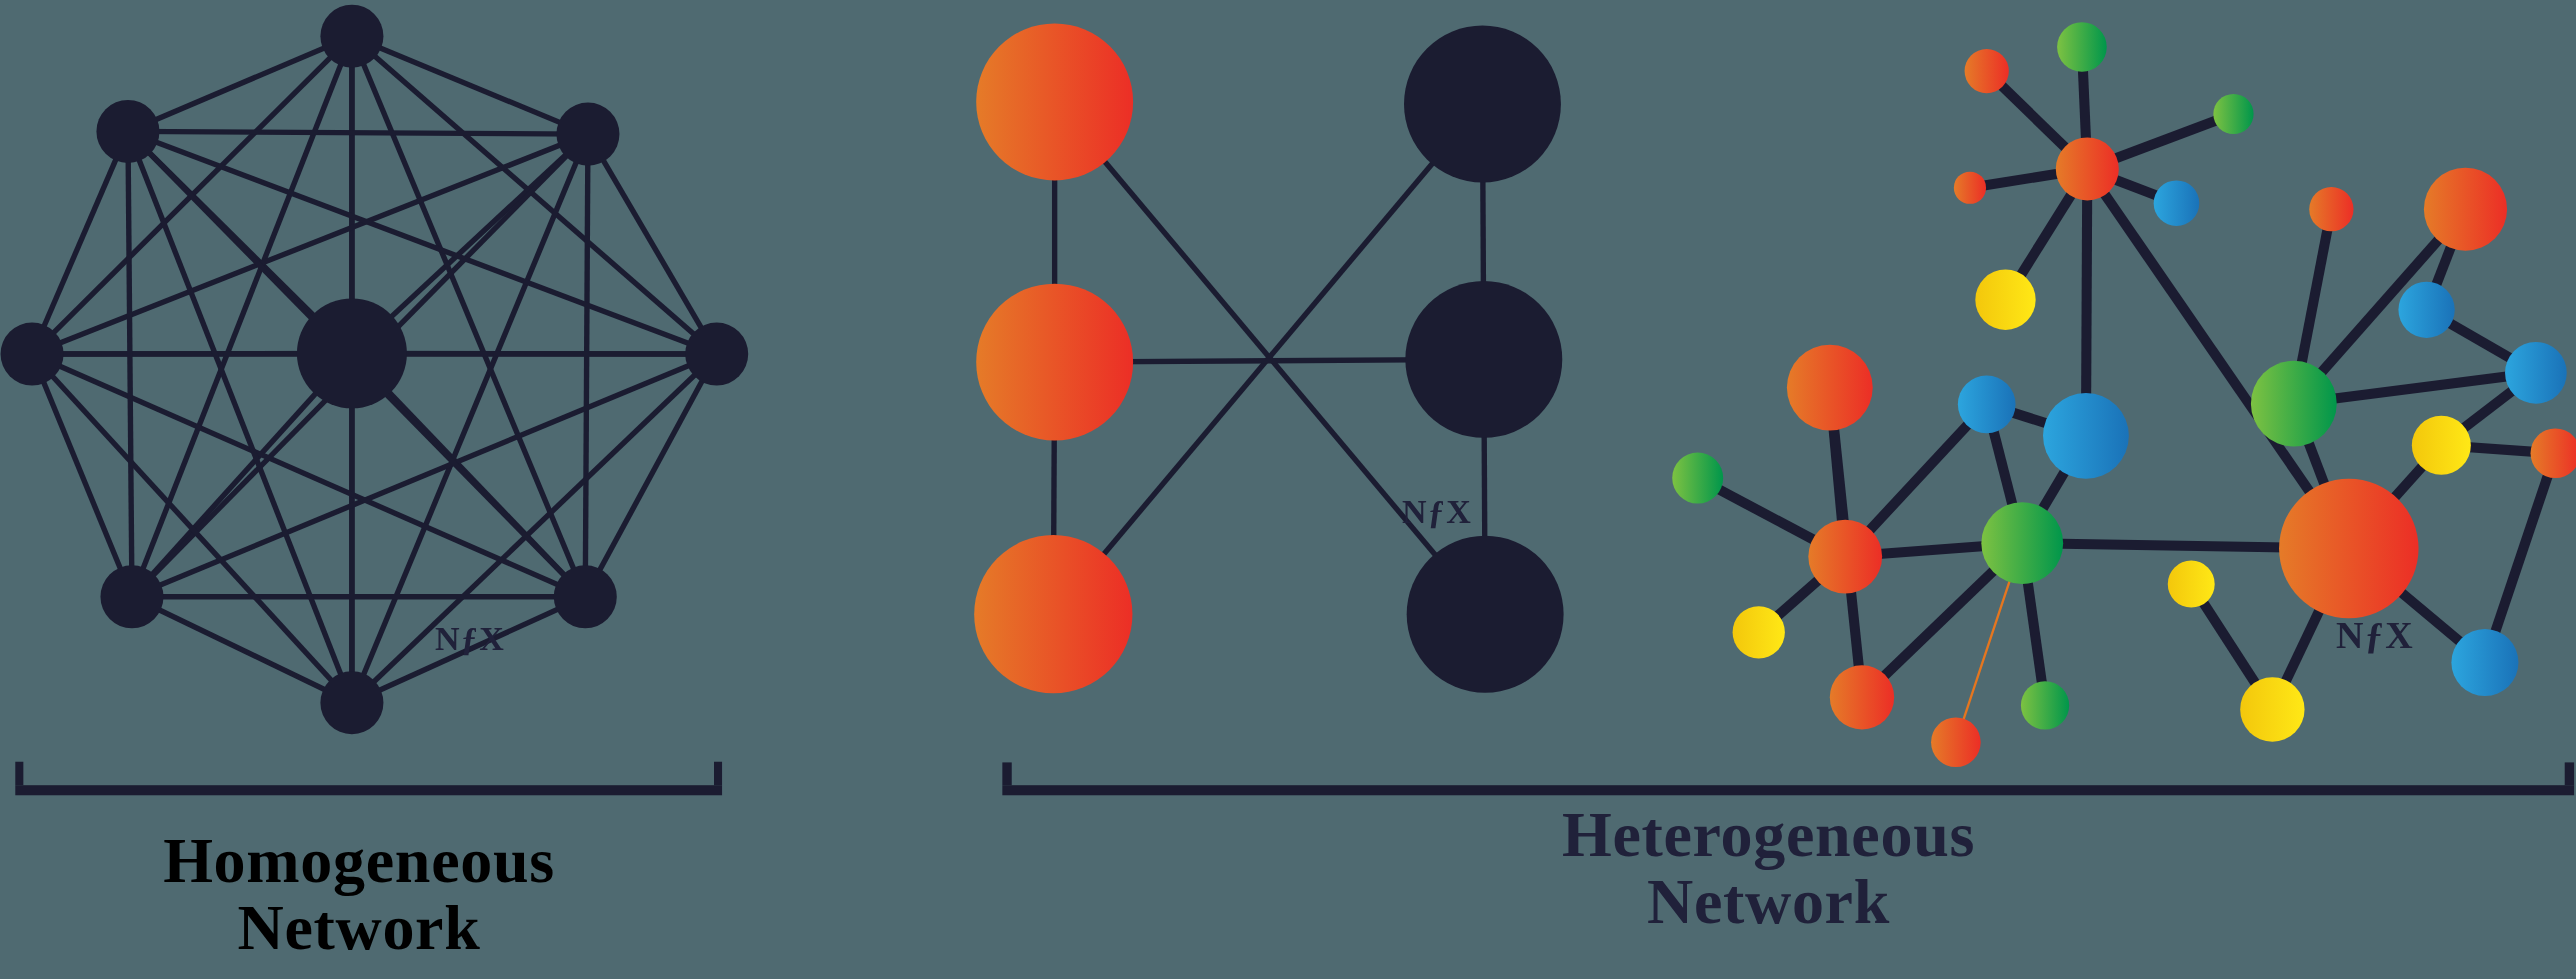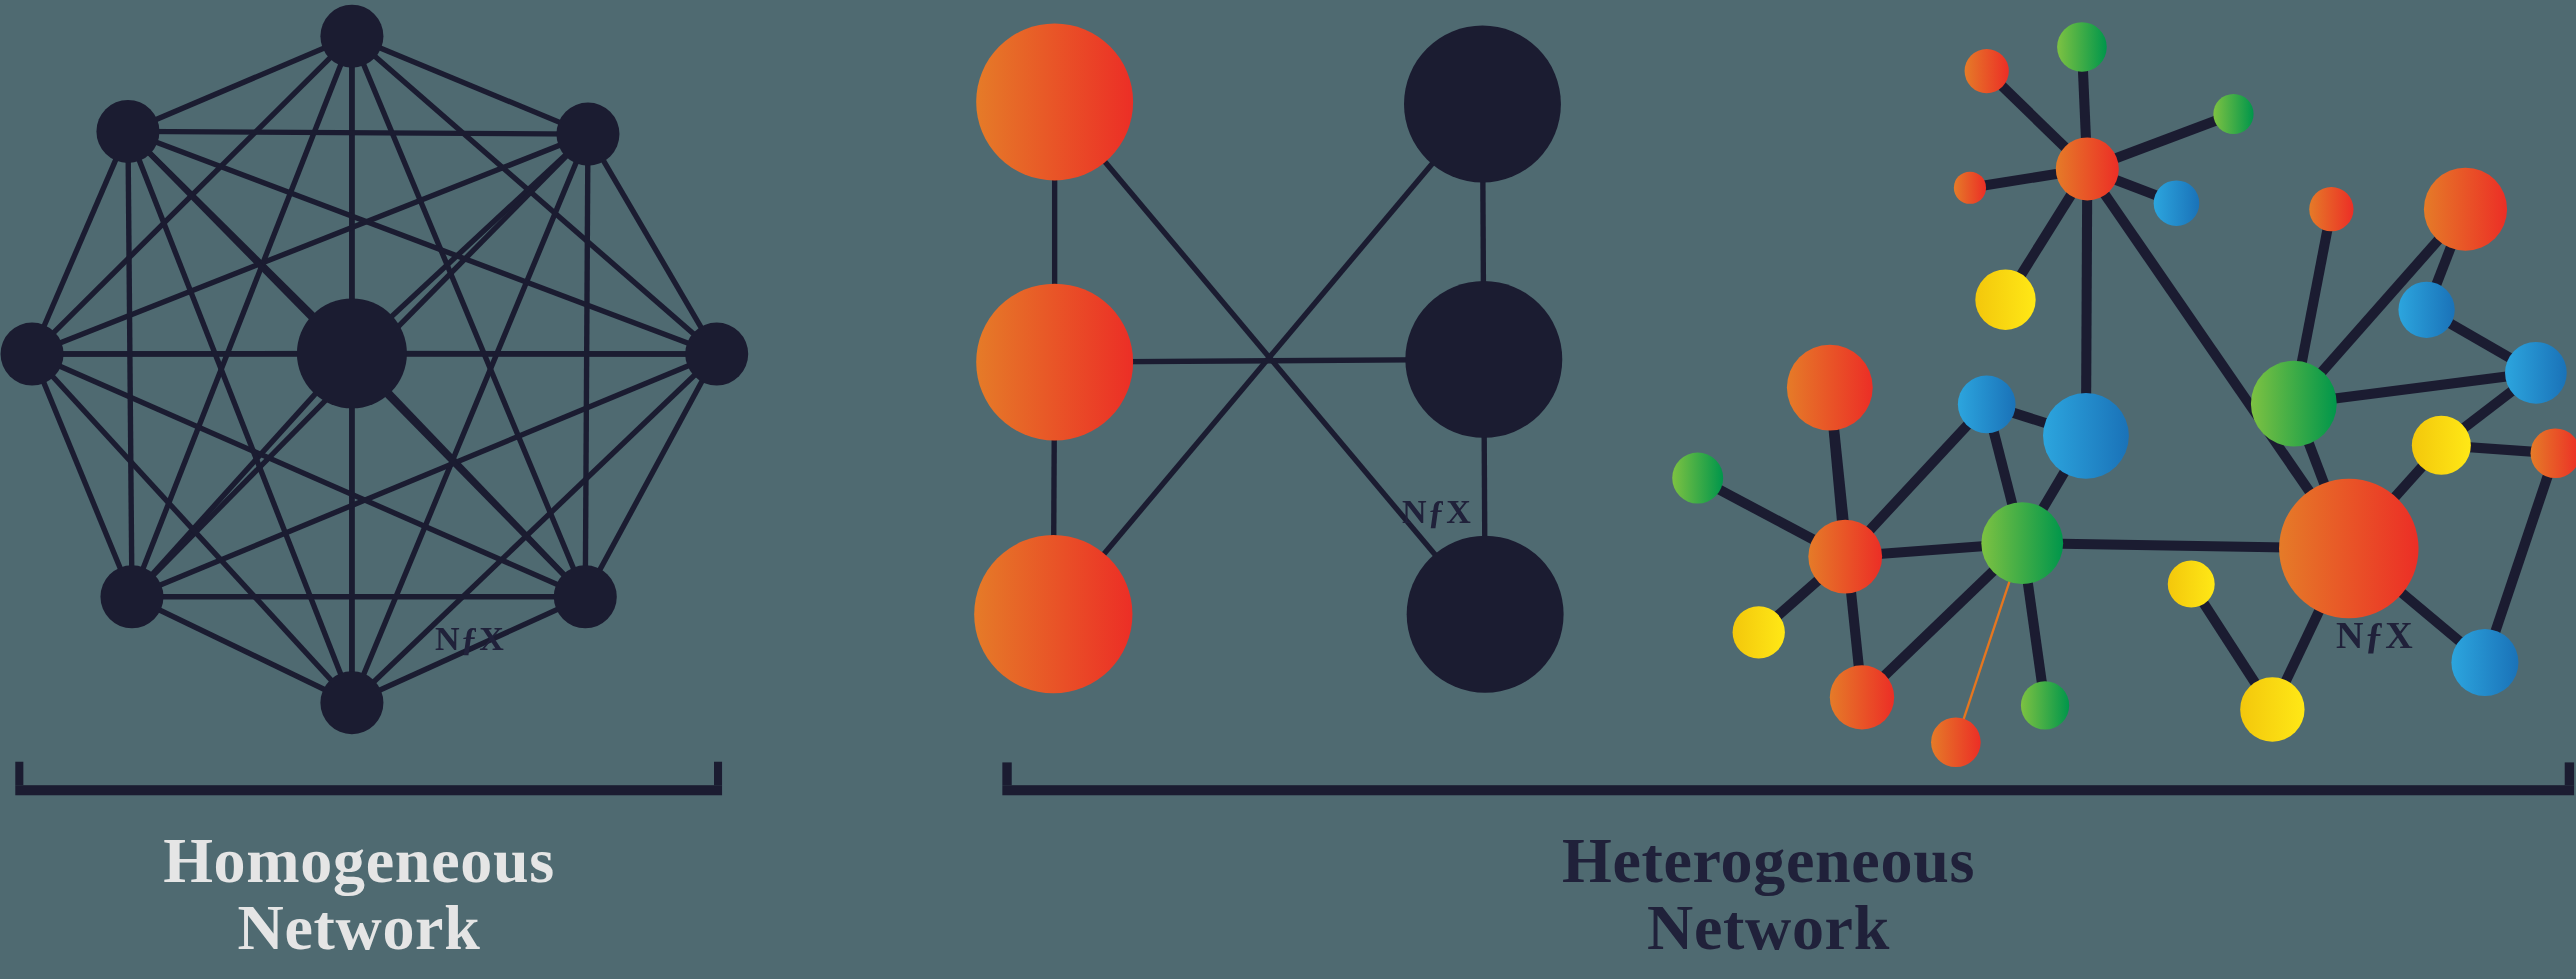--- a/index.html
+++ b/index.html
@@ -24,21 +24,21 @@
   .caption {
     position: absolute;
     width: 671px;
     text-align: center;
     font-weight: 700;
     font-size: 64px;
     line-height: 67px;
     letter-spacing: 0.7px;
   }
   .caption.left  { left: 23.5px;   top: 827px; }
-  .caption.right { left: 1433px; top: 827px; }
+  .caption.right { left: 1433px; top: 801px; }
   .nfx {
     position: absolute;
     transform: translate(-50%, -50%);
     font-weight: 700;
     letter-spacing: 1.3px;
     white-space: nowrap;
     text-align: right;
   }
 </style>
 </head>
@@ -196,21 +196,21 @@
         <rect x="22" y="1136" width="12" height="35" fill="#1b1c31"></rect>
         <rect x="1064" y="1136" width="12" height="35" fill="#1b1c31"></rect>
       </g>
       <g>
         <rect x="1494" y="1171" width="2344" height="15" fill="#1b1c31"></rect>
         <rect x="1494" y="1137" width="14" height="34" fill="#1b1c31"></rect>
         <rect x="3824" y="1137" width="14" height="34" fill="#1b1c31"></rect>
       </g>
     </svg>
 
-  <div class="caption left" style="color: #e5e5e5;">
+  <div class="caption left" style="color: #000000;">
     <div>Homogeneous</div>
     <div>Network</div>
   </div>
 
   <div class="caption right" style="color: rgb(32, 33, 58);">
     <div>Heterogeneous</div>
     <div>Network</div>
   </div>
 
   <div id="nfx-layer">

